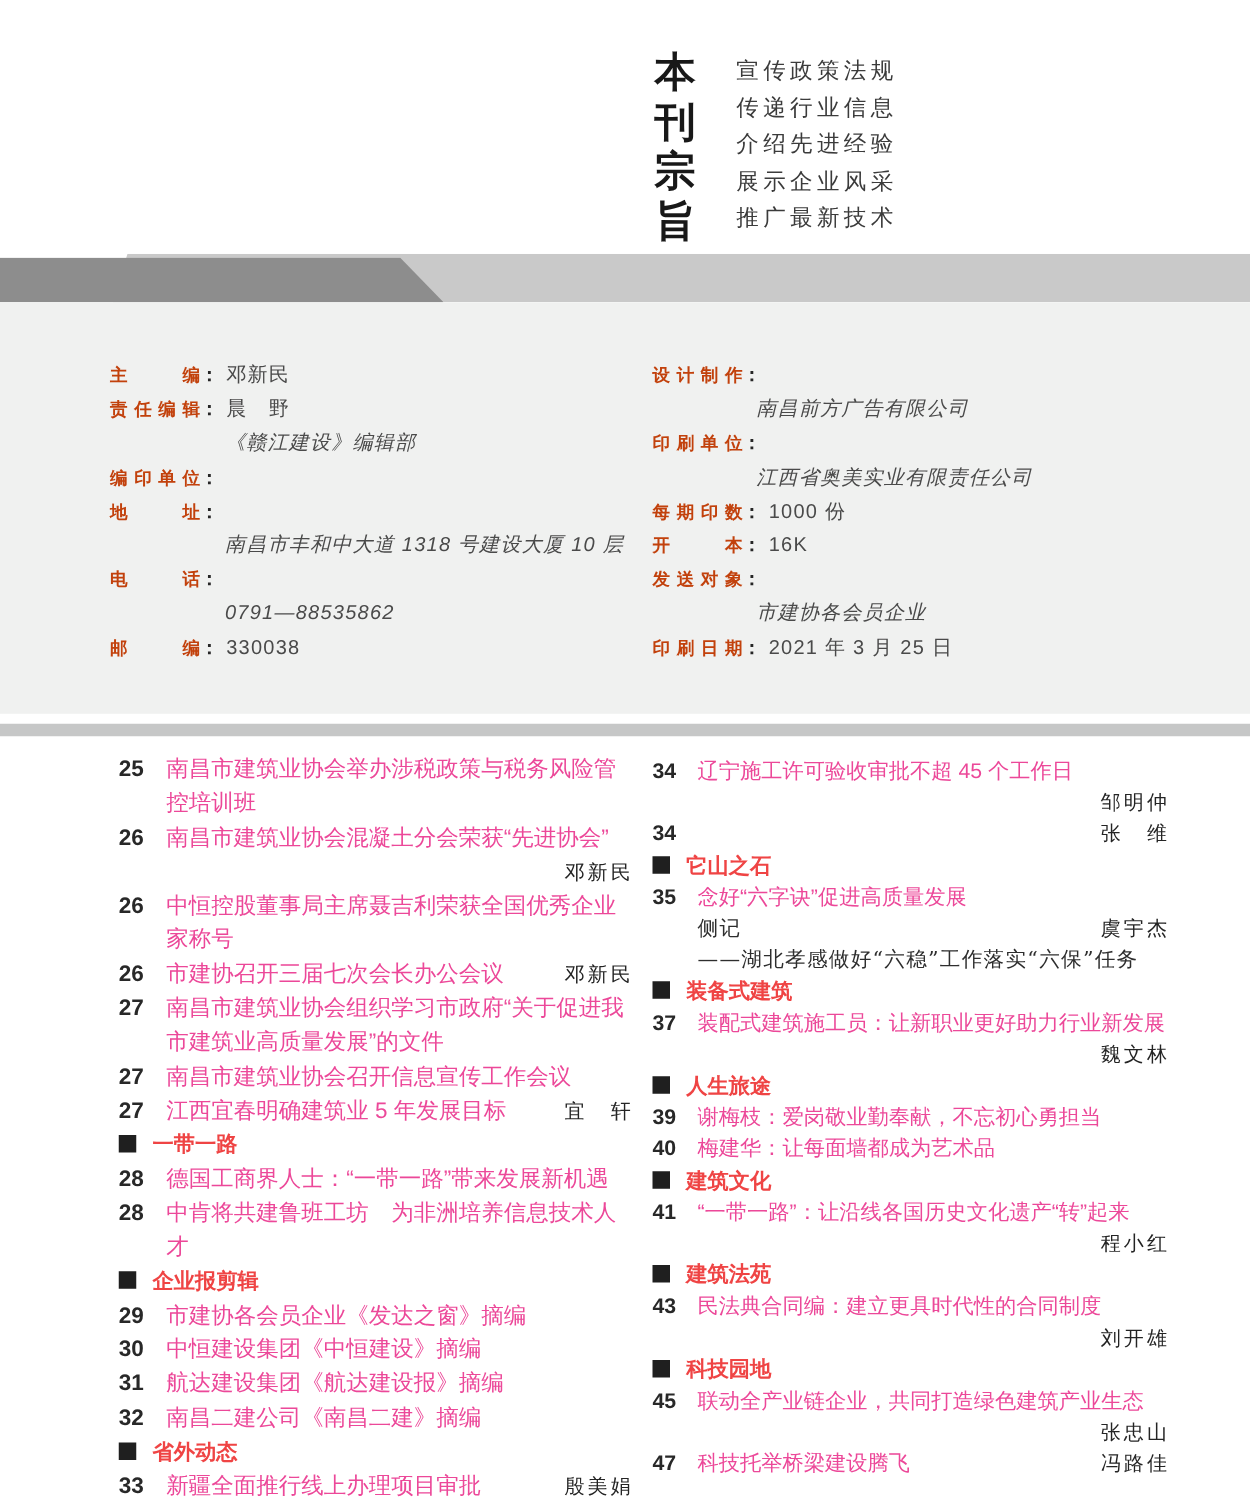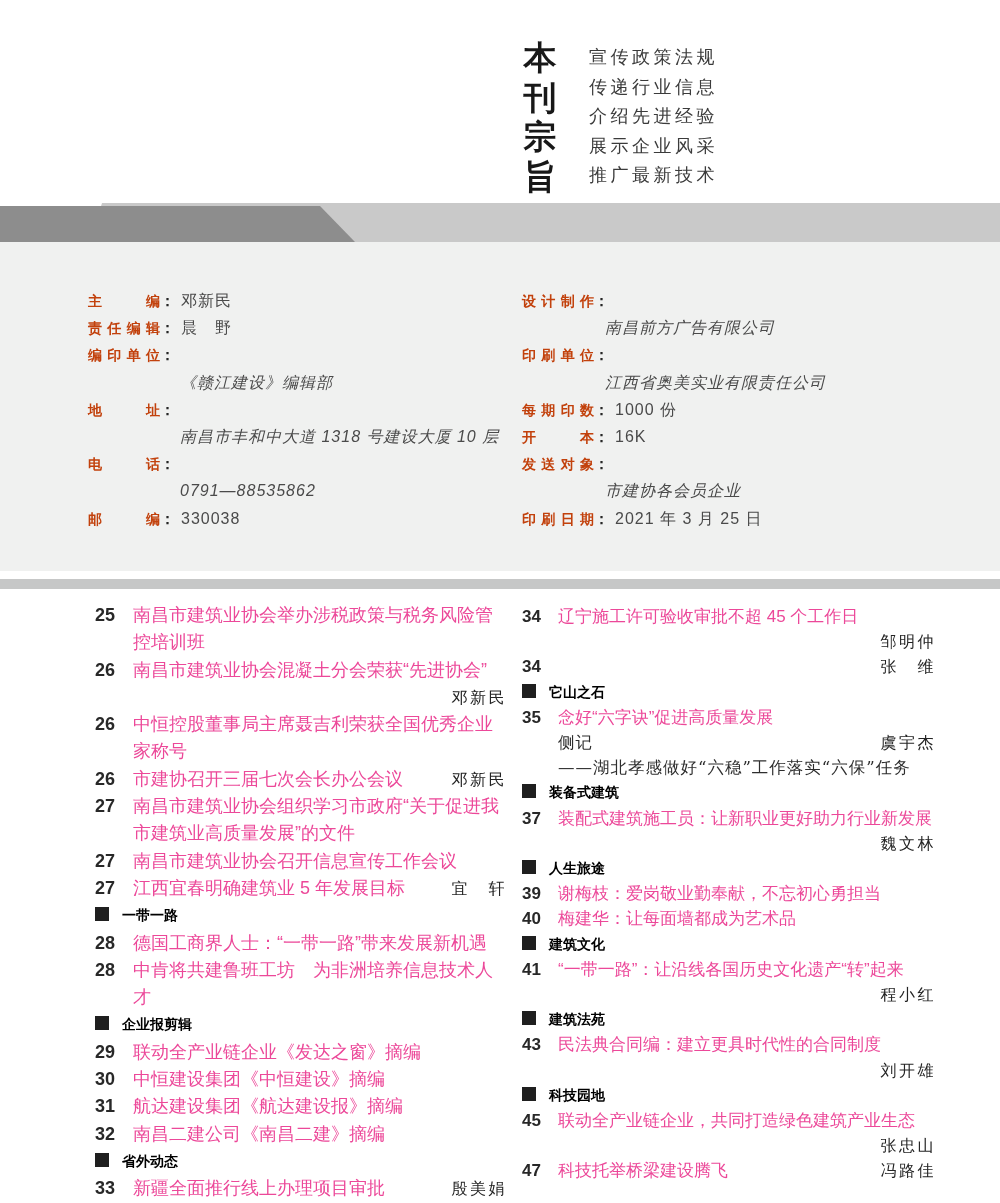--- a/index.html
+++ b/index.html
@@ -60,21 +60,21 @@
   .toc-title{color:#ec4899;}
   .toc-author{
     font-family:"DejaVu Serif","Liberation Serif",serif;
     font-size:16px; letter-spacing:2.5px; color:#242424; white-space:nowrap;
   }
   .toc-author-row{text-align:right;}
   .toc-sub{
     font-family:"DejaVu Serif","Liberation Serif",serif;
     font-size:16.5px; color:#2e2e2e; letter-spacing:1px;
   }
-  .toc-section{font-weight:bold; font-size:14px; color:#000000; white-space:nowrap;}
+  .toc-section{font-weight:bold; font-size:17px; color:#ef4444; white-space:nowrap;}
   .toc-square{
     display:inline-block; width:14px; height:14px; background:#1f1f1f;
     margin-right:13px; vertical-align:-1px;
   }
 </style>
 </head>
 <body>
 
 <div class="page">
 
@@ -94,22 +94,22 @@
       </div>
   </div>
 
   <div class="banner-light" style="background: rgb(201, 201, 201);"></div>
   <div class="banner-dark" style="background: rgb(141, 141, 141);"></div>
 
   <div class="info-bg" style="background: rgb(240, 241, 240);"></div>
   <div class="info-col info-col-left">
       <div class="info-row"><span class="info-label">主编</span><span class="info-colon">：</span><span class="info-value">邓新民</span></div>
       <div class="info-row"><span class="info-label">责任编辑</span><span class="info-colon">：</span><span class="info-value">晨　野</span></div>
+      <div class="info-row value-row"><span class="info-value">《赣江建设》编辑部</span></div>
       <div class="info-row"><span class="info-label">编印单位</span><span class="info-colon">：</span></div>
-      <div class="info-row value-row"><span class="info-value">《赣江建设》编辑部</span></div>
       <div class="info-row"><span class="info-label">地址</span><span class="info-colon">：</span></div>
       <div class="info-row value-row"><span class="info-value">南昌市丰和中大道 1318 号建设大厦 10 层</span></div>
       <div class="info-row"><span class="info-label">电话</span><span class="info-colon">：</span></div>
       <div class="info-row value-row"><span class="info-value">0791—88535862</span></div>
       <div class="info-row"><span class="info-label">邮编</span><span class="info-colon">：</span><span class="info-value">330038</span></div>
     </div>
   <div class="info-col info-col-right">
       <div class="info-row"><span class="info-label">设计制作</span><span class="info-colon">：</span></div>
       <div class="info-row value-row"><span class="info-value">南昌前方广告有限公司</span></div>
       <div class="info-row"><span class="info-label">印刷单位</span><span class="info-colon">：</span></div>
@@ -183,21 +183,21 @@
       <div class="toc-article">
         <span class="toc-page">28</span>
         <div class="toc-body">
           <div class="toc-title">中肯将共建鲁班工坊　为非洲培养信息技术人才</div>
         </div>
       </div>
       <div class="toc-section"><span class="toc-square"></span><span>企业报剪辑</span></div>
       <div class="toc-article">
         <span class="toc-page">29</span>
         <div class="toc-body">
-          <div class="toc-title">联动全产业链企业《发达之窗》摘编</div>
+          <div class="toc-title">市建协各会员企业《发达之窗》摘编</div>
         </div>
       </div>
       <div class="toc-article">
         <span class="toc-page">30</span>
         <div class="toc-body">
           <div class="toc-title">中恒建设集团《中恒建设》摘编</div>
         </div>
       </div>
       <div class="toc-article">
         <span class="toc-page">31</span>

